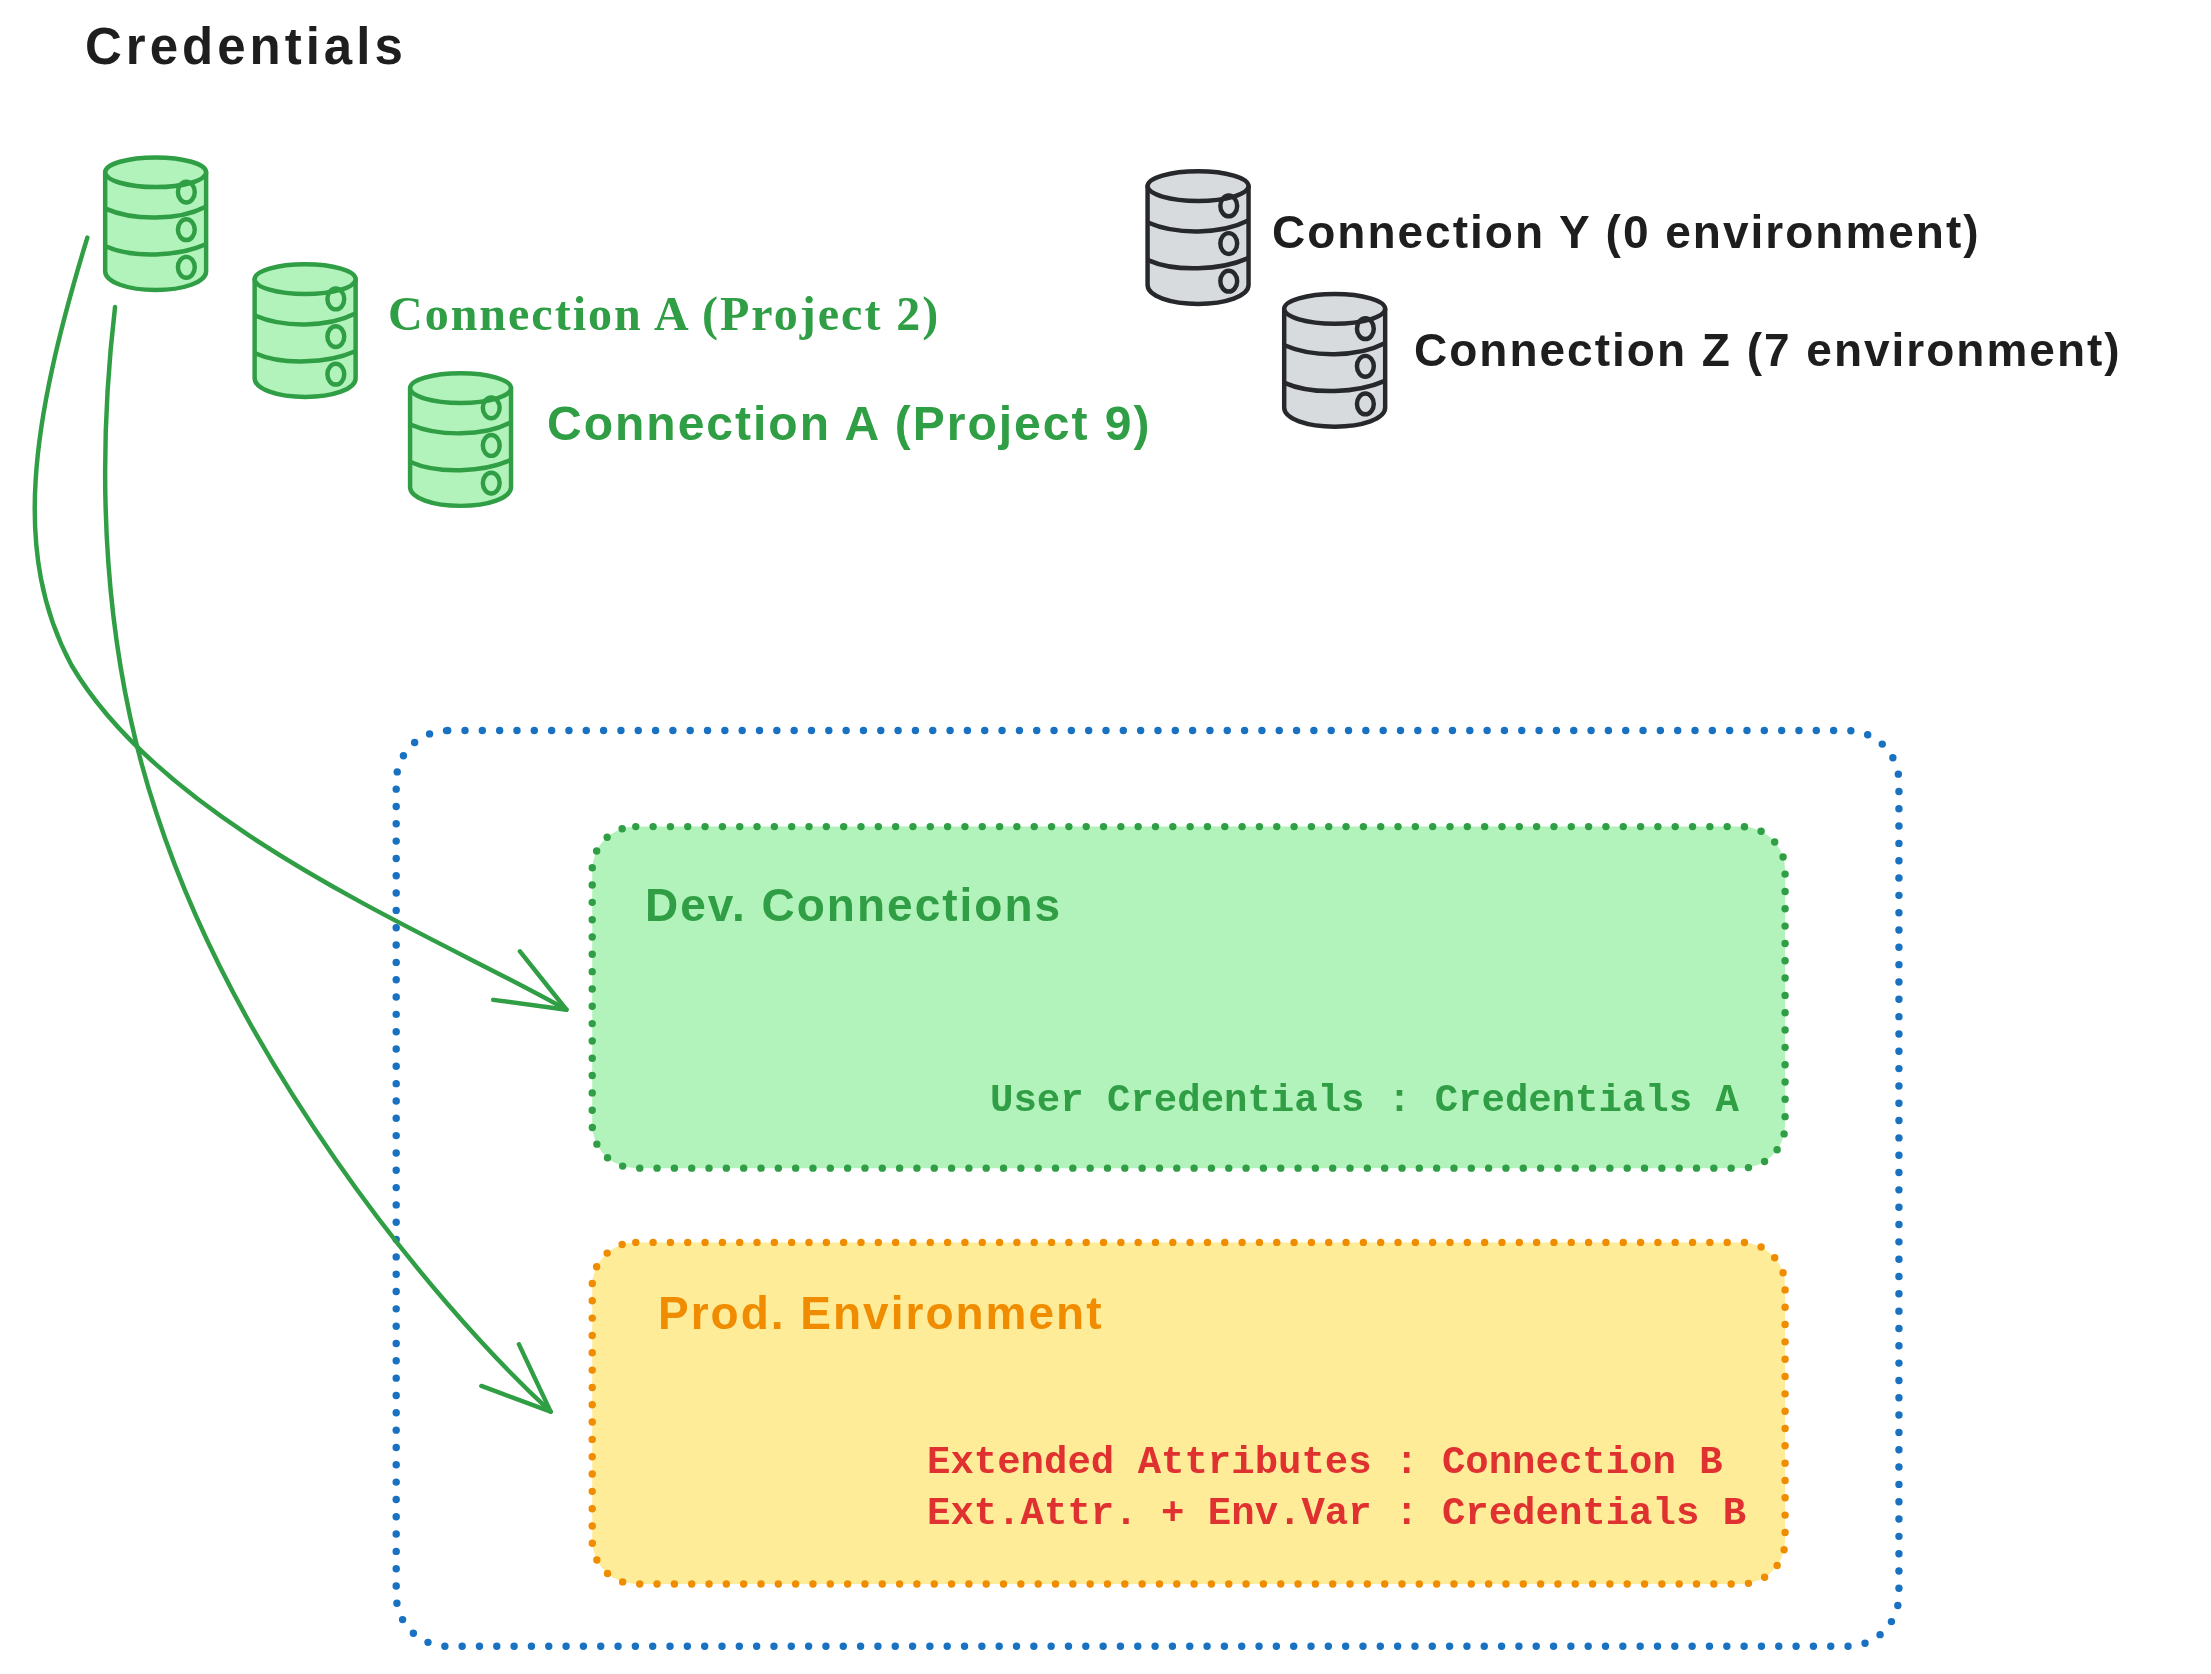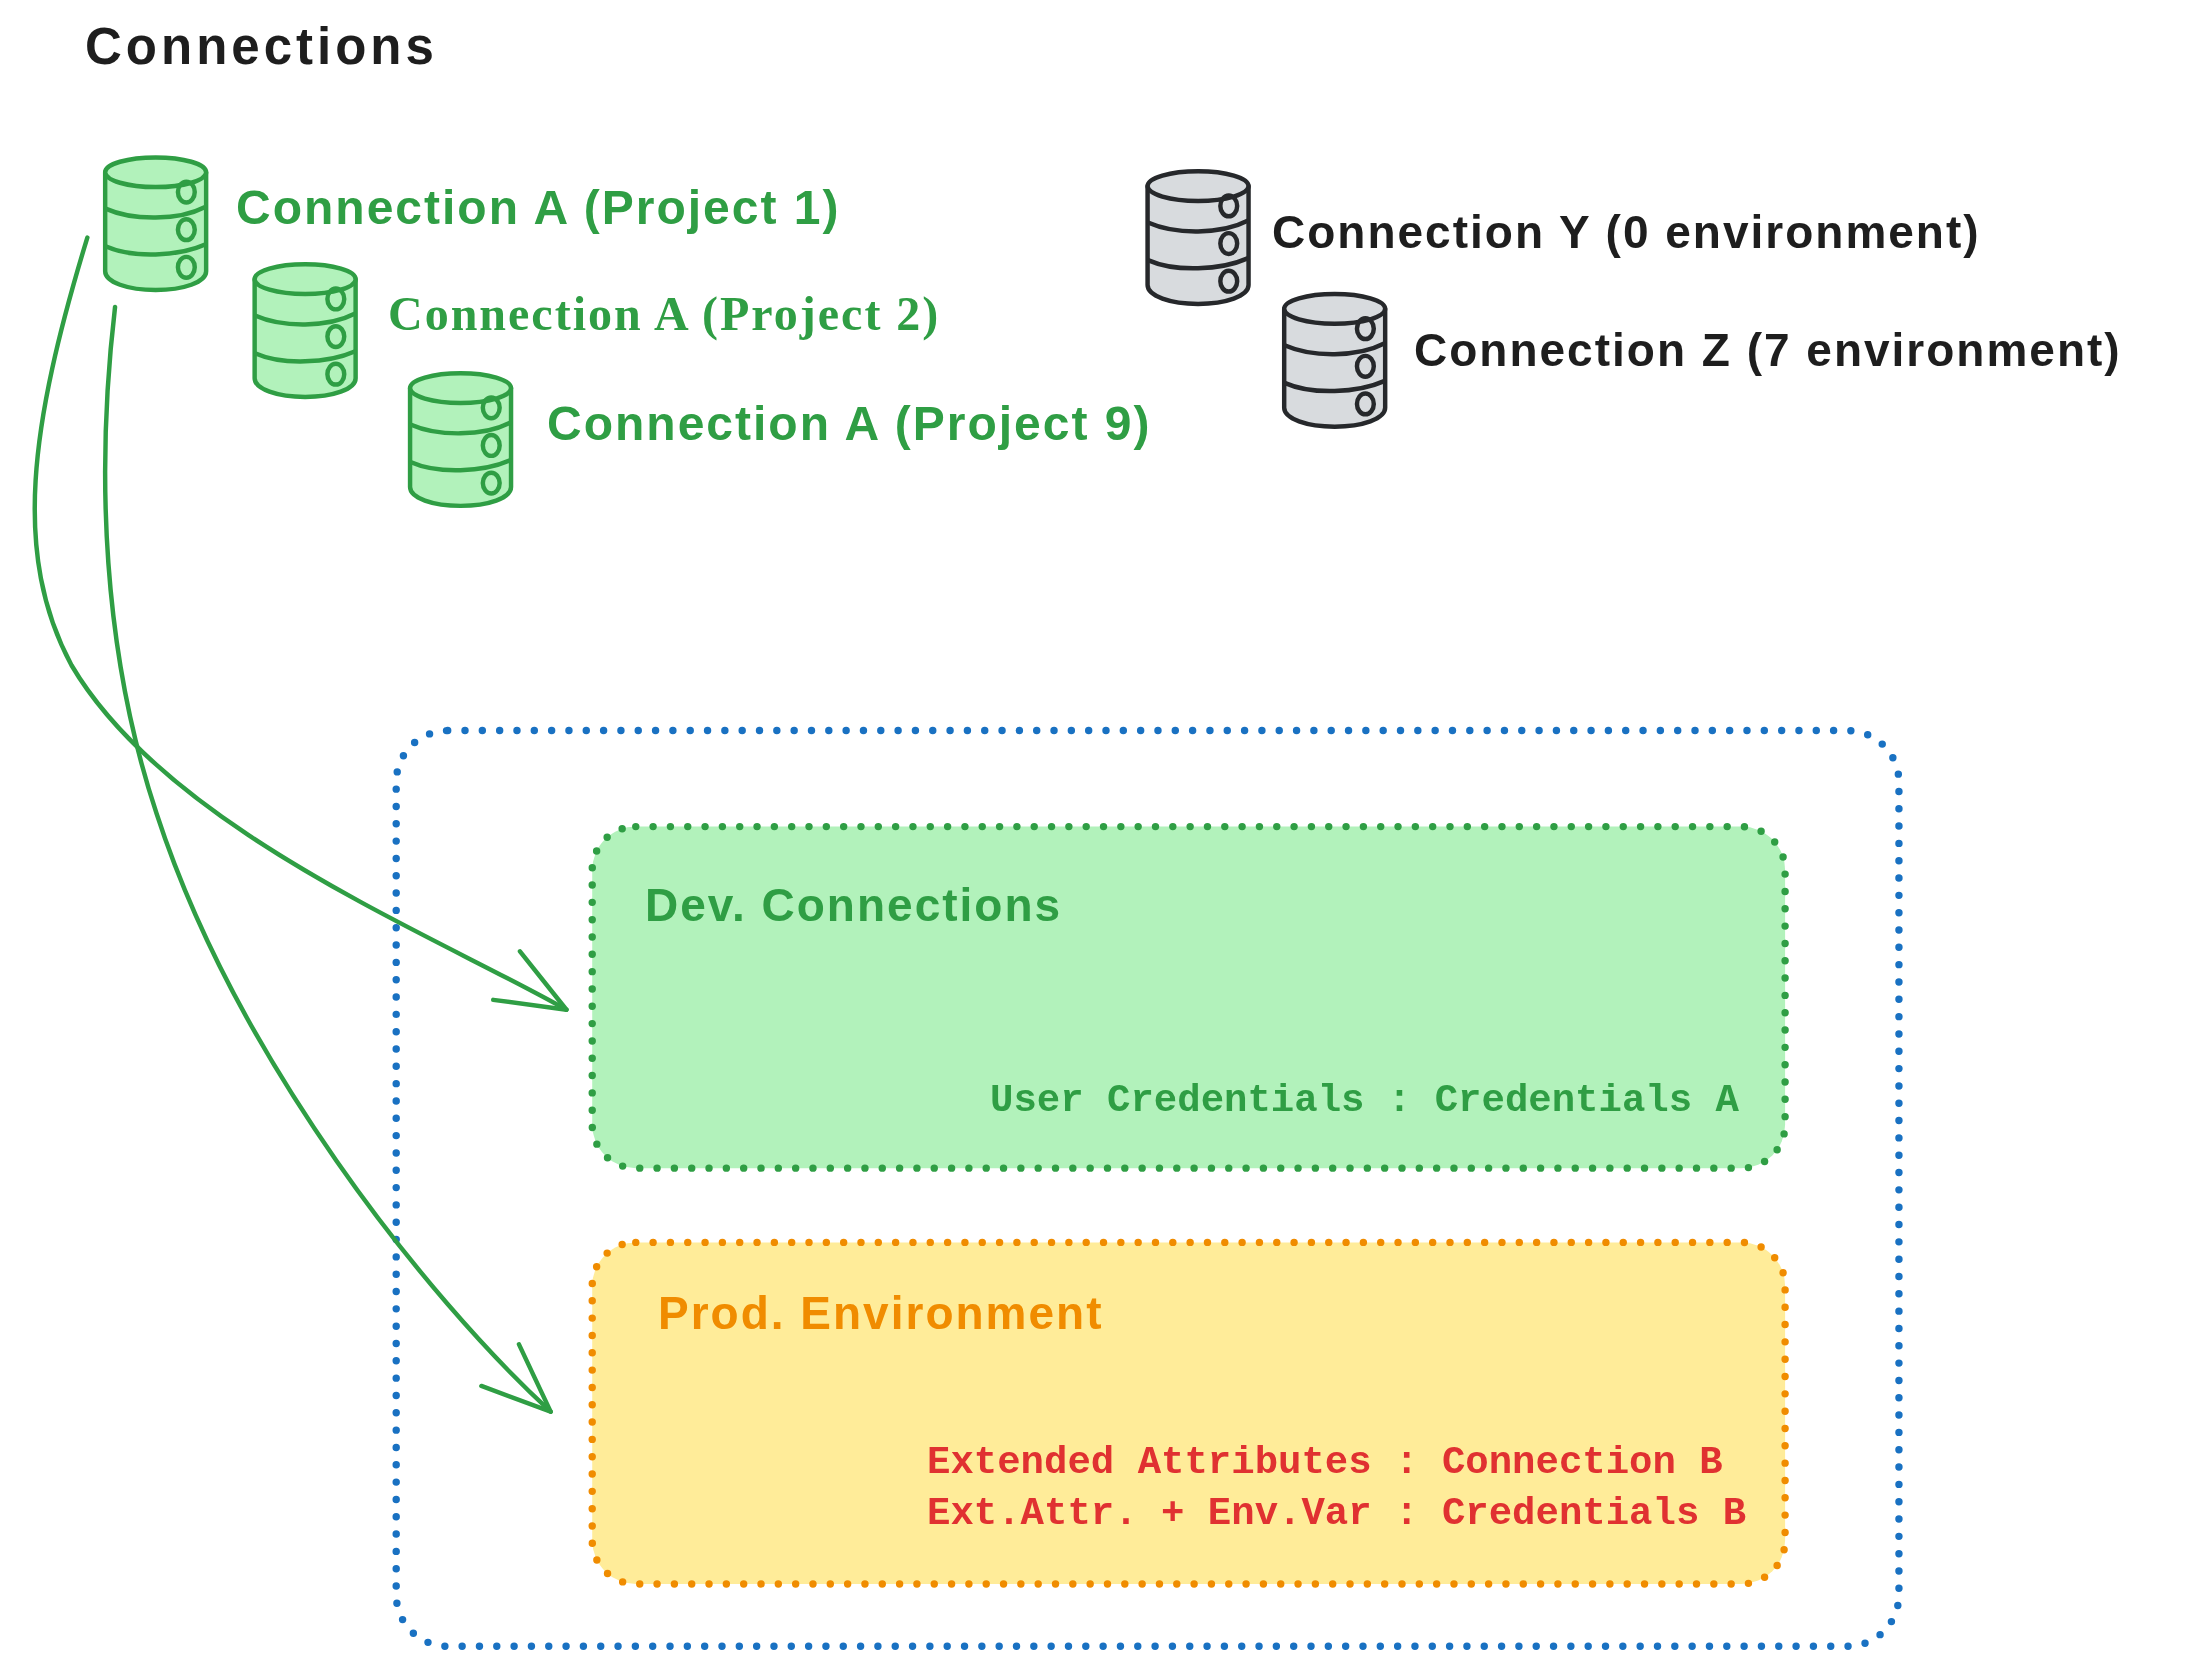--- a/index.html
+++ b/index.html
@@ -91,23 +91,22 @@
     </g>
 
     <use href="#cyl" x="102" y="154" style="--f:#b2f2bb; --s:#2f9e44;"></use>
     <use href="#cyl" x="253" y="262" style="--f:#b2f2bb; --s:#2f9e44;"></use>
     <use href="#cyl" x="410" y="372" style="--f:#b2f2bb; --s:#2f9e44;"></use>
 
     <use href="#cyl" x="1155" y="168" style="--f:#d8dbde; --s:#26282b;"></use>
     <use href="#cyl" x="1293" y="292" style="--f:#d8dbde; --s:#26282b;"></use>
   </svg>
 
-  <div class="txt hand diagram-title">Connections</div>
+  <div class="txt hand diagram-title">Credentials</div>
 
-  <div class="txt hand lbl-green lbl-a1">Connection A (Project 1)</div>
   <div class="txt hand lbl-green lbl-a2">Connection A (Project 2)</div>
   <div class="txt hand lbl-green lbl-a3">Connection A (Project 9)</div>
 
   <div class="txt hand lbl-black lbl-y">Connection Y (0 environment)</div>
   <div class="txt hand lbl-black lbl-z">Connection Z (7 environment)</div>
 
 
   <div class="txt hand dev-title">Dev. Connections</div>
   <div class="txt mono dev-mapping">User Credentials : Credentials A</div>
 

